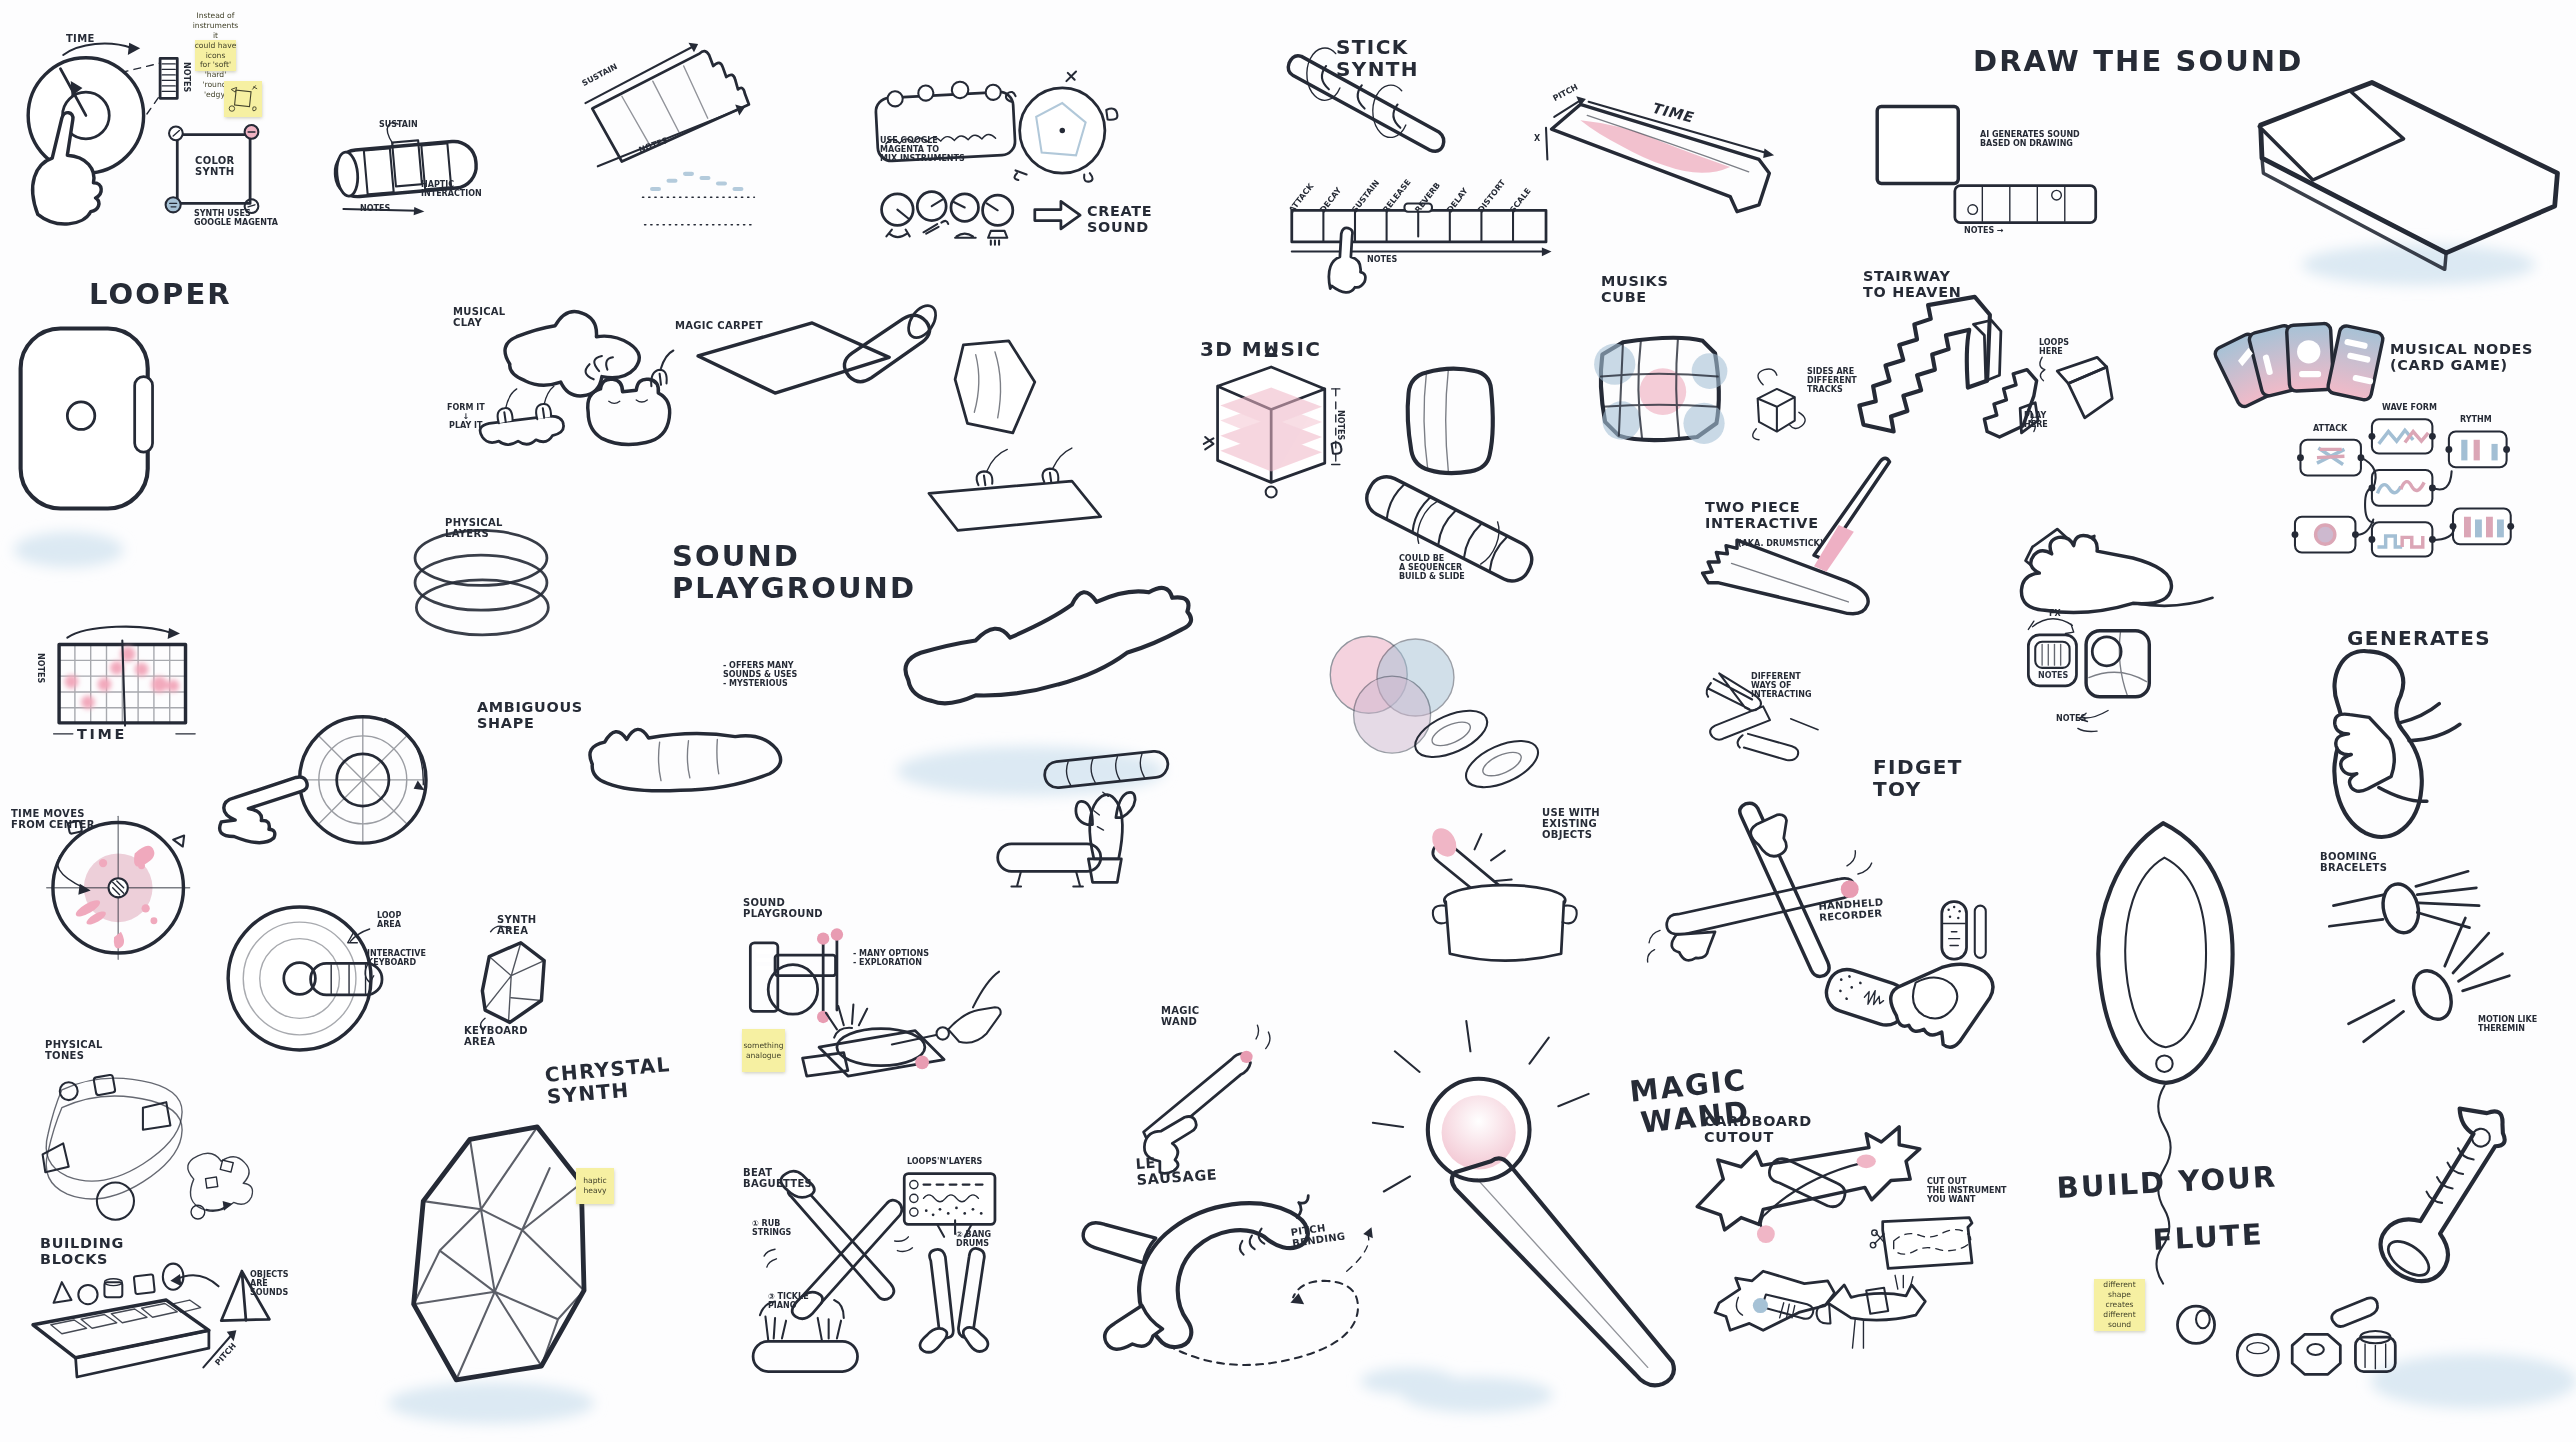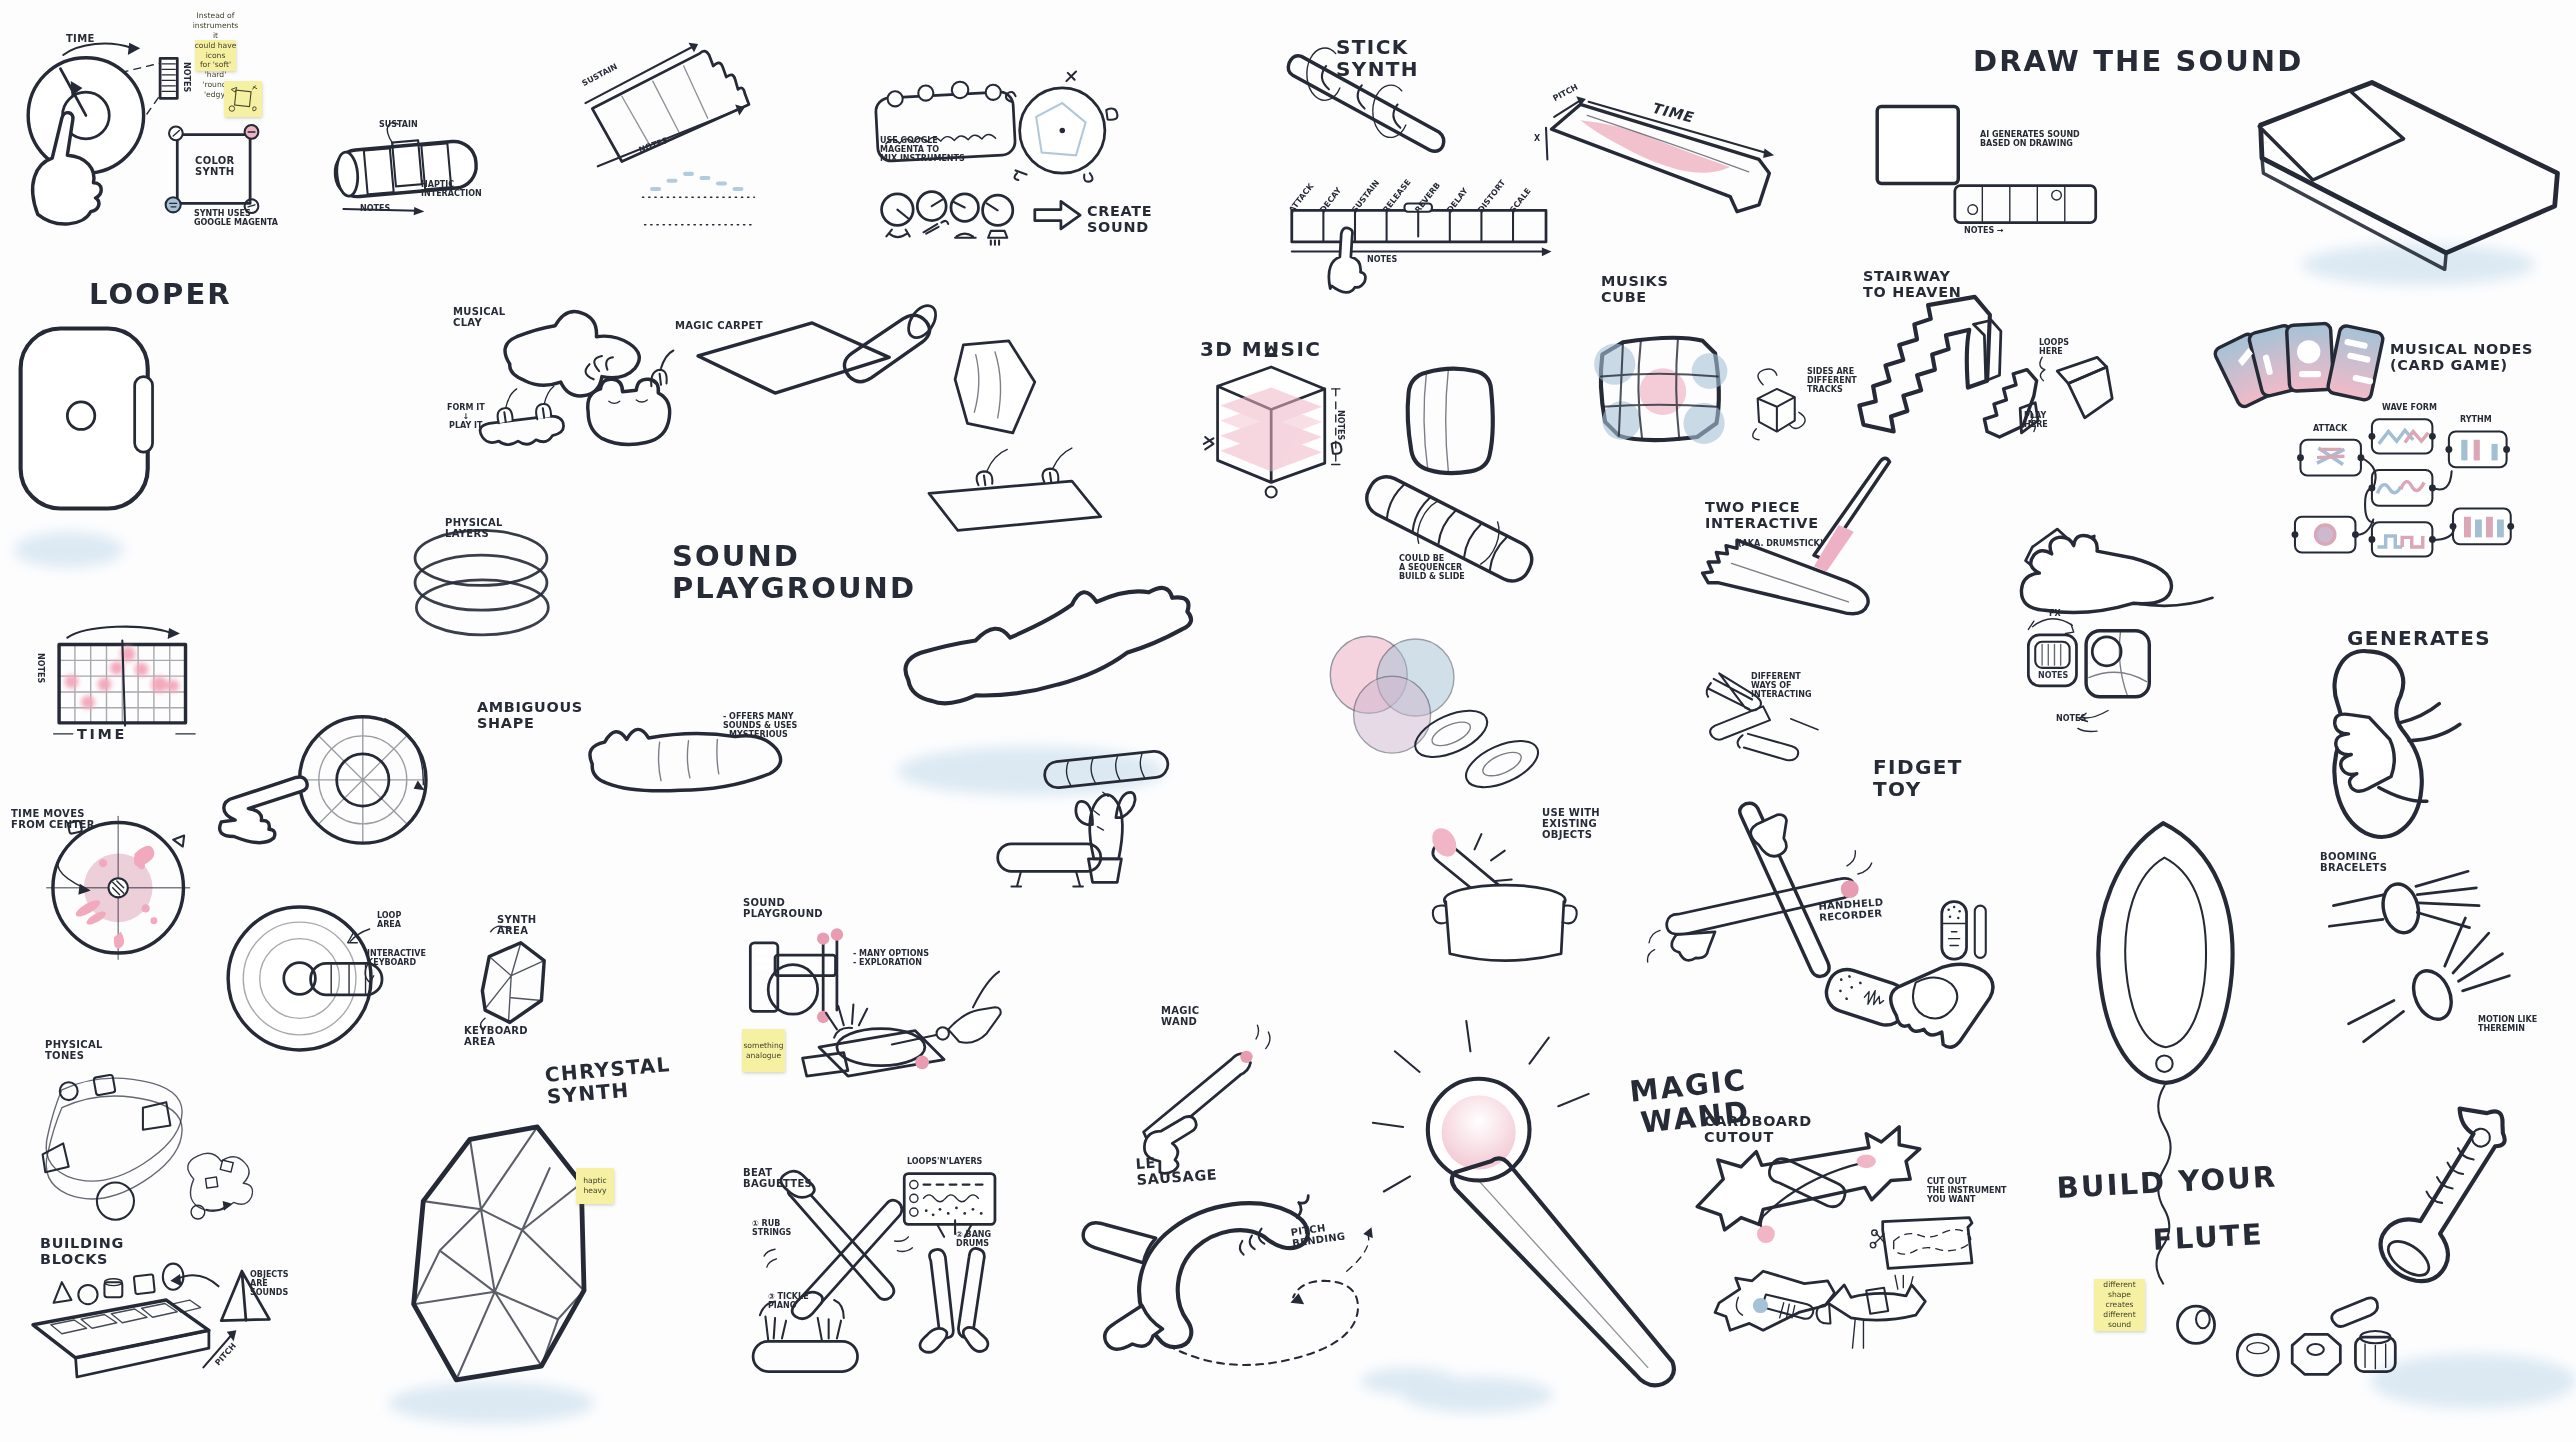--- a/index.html
+++ b/index.html
@@ -986,21 +986,21 @@
 A SEQUENCER
 BUILD &amp; SLIDE</div>
 
   <div class="lbl xl" style="left:672px;top:540px">SOUND
 PLAYGROUND</div>
   <div class="lbl sm" style="left:445px;top:517px">PHYSICAL
 LAYERS</div>
 
   <div class="lbl md" style="left:477px;top:699px">AMBIGUOUS
 SHAPE</div>
-  <div class="lbl xs" style="left:723px;top:713px">- OFFERS MANY
+  <div class="lbl xs" style="left:723px;top:662px">- OFFERS MANY
   SOUNDS &amp; USES
 - MYSTERIOUS</div>
 
   <div class="lbl xs rot" style="left:44px;top:653px;transform:rotate(90deg)">NOTES</div>
   <div class="lbl md" style="left:77px;top:726px;letter-spacing:2.7px">TIME</div>
   <div class="lbl sm" style="left:11px;top:808px">TIME MOVES
 FROM CENTER</div>
 
   <div class="lbl xs" style="left:377px;top:912px">LOOP
 AREA</div>

